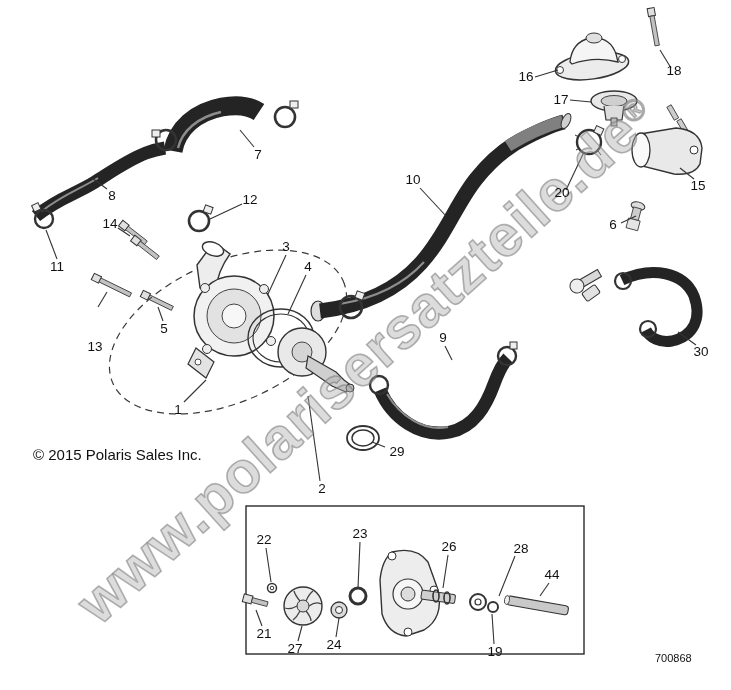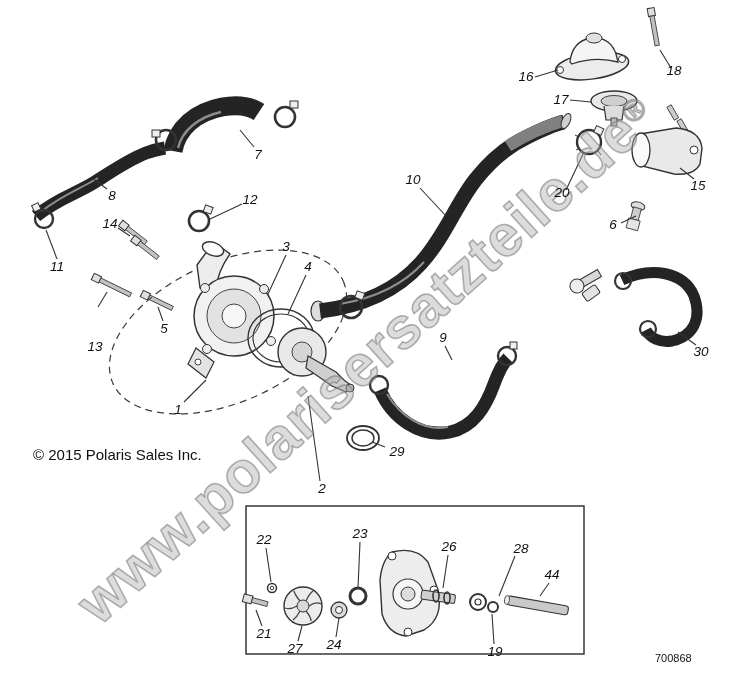--- a/index.html
+++ b/index.html
@@ -15,21 +15,21 @@
     transform:translate(-50%,-50%) rotate(-42deg);
     font-weight:bold;font-size:58px;letter-spacing:1px;white-space:nowrap;
     color:rgba(172,172,172,0.42);
     -webkit-text-stroke:1.6px rgba(118,118,118,0.55);
     pointer-events:none;z-index:5;
   }
   .watermark .reg{font-size:30px;vertical-align:16px;}
   #callout-layer{position:absolute;inset:0;z-index:8;}
   .callout{
     position:absolute;transform:translate(-50%,-50%);
-    font-size:13.5px;color:#111;line-height:1;font-style:italic;
+    font-size:13.5px;color:#111;line-height:1;
   }
   .copyright{position:absolute;left:33px;top:446px;font-size:15px;color:#111;z-index:8;}
   .part-number{position:absolute;left:655px;top:652px;font-size:11px;color:#111;z-index:8;}
 </style>
 </head>
 <body>
 
 <div id="stage">
 
 <svg id="diagram-svg" width="731" height="690" viewBox="0 0 731 690" xmlns="http://www.w3.org/2000/svg">

